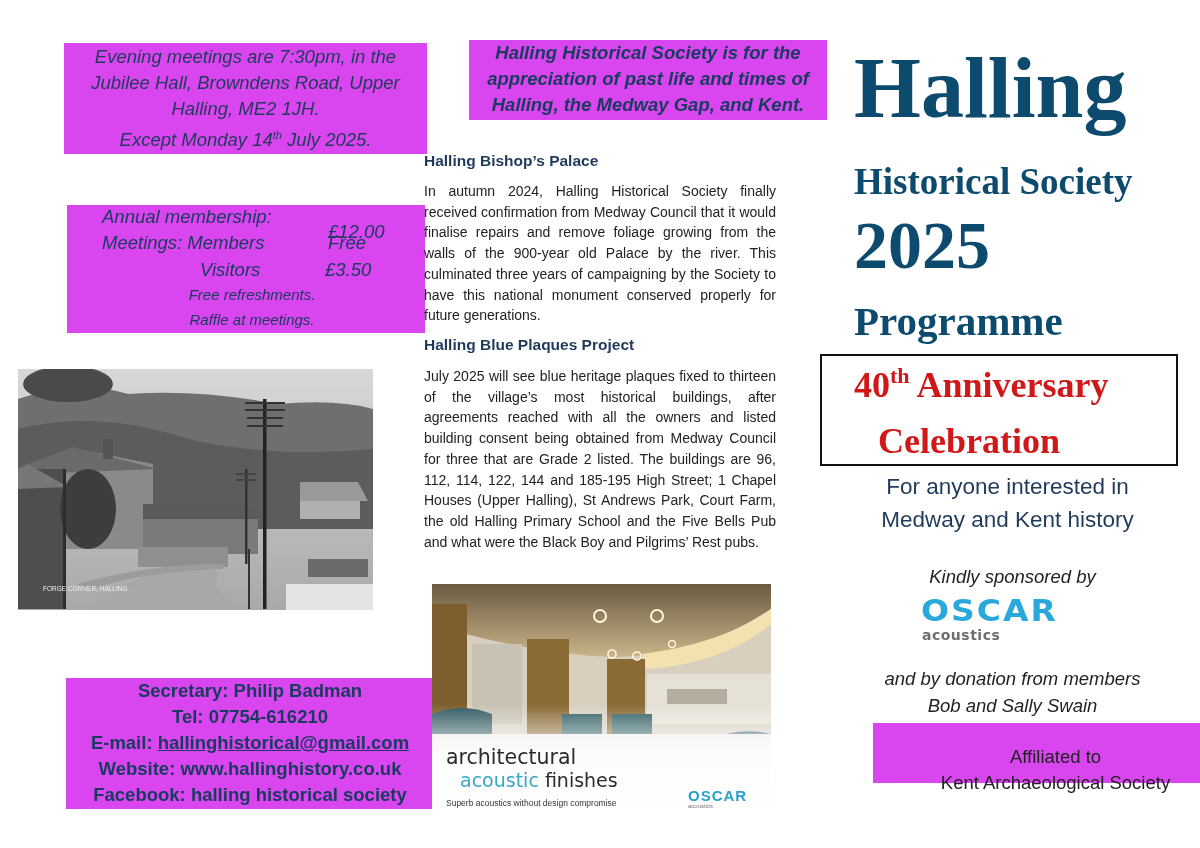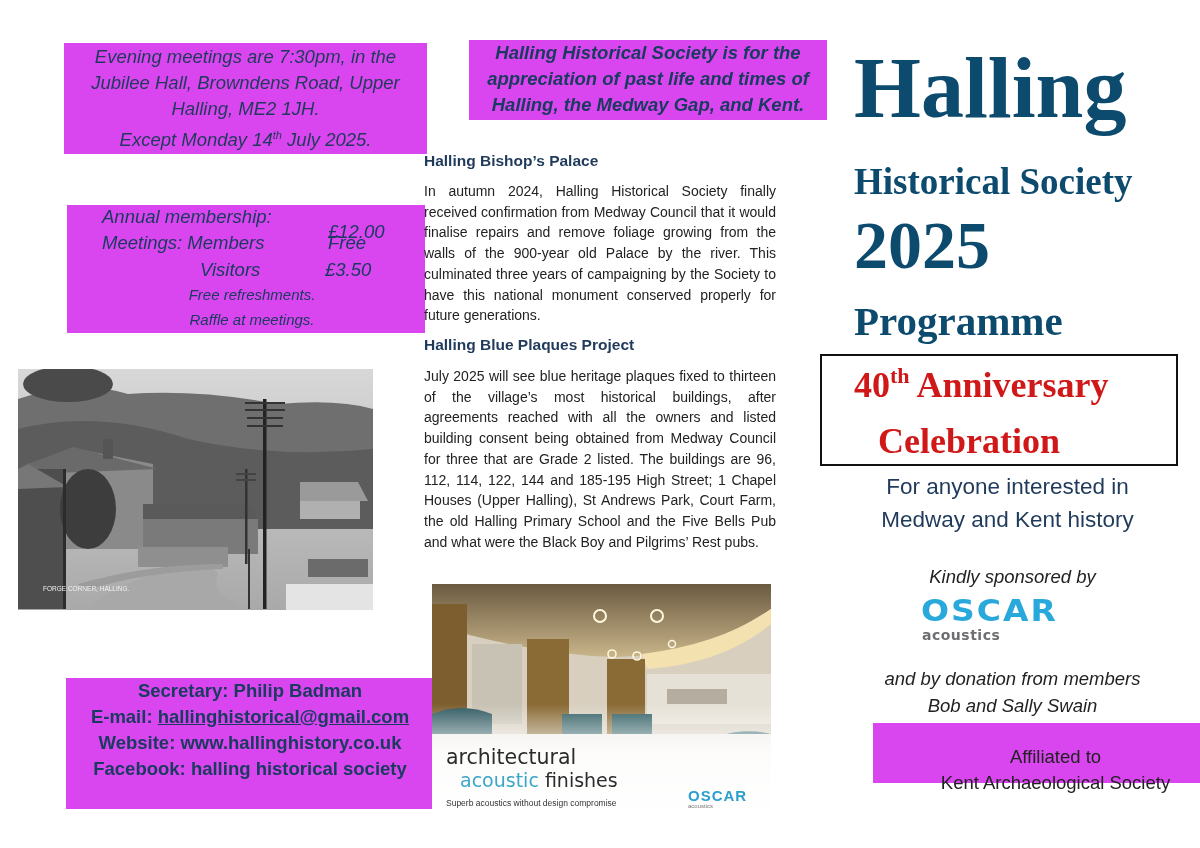--- a/index.html
+++ b/index.html
@@ -101,20 +101,21 @@
     <rect x="218" y="104" width="20" height="2" fill="#444"></rect>
     <rect x="218" y="110" width="20" height="2" fill="#444"></rect>
     <rect x="45" y="100" width="3" height="140" fill="#2c2c2c"></rect>
     <rect x="230" y="180" width="2" height="60" fill="#333"></rect>
     <text x="25" y="222" font-family="Liberation Sans, sans-serif" font-size="6.5" fill="#f2f2f2">FORGE CORNER, HALLING.</text>
   </svg>
 </div>
 
 <div id="contact-box" class="abs panel-blue">
   <div>Secretary: Philip Badman</div>
+  <div>Tel: 07754-616210</div>
   <div><span>E-mail: </span><span class="u">hallinghistorical@gmail.com</span></div>
   <div>Website:  www.hallinghistory.co.uk</div>
   <div>Facebook: halling historical society</div>
 </div>
 
 <div id="mission-box" class="abs panel-blue">
   <div>Halling Historical Society is for the</div>
   <div>appreciation of past life and times of</div>
   <div>Halling, the Medway Gap, and Kent.</div>
 </div>

